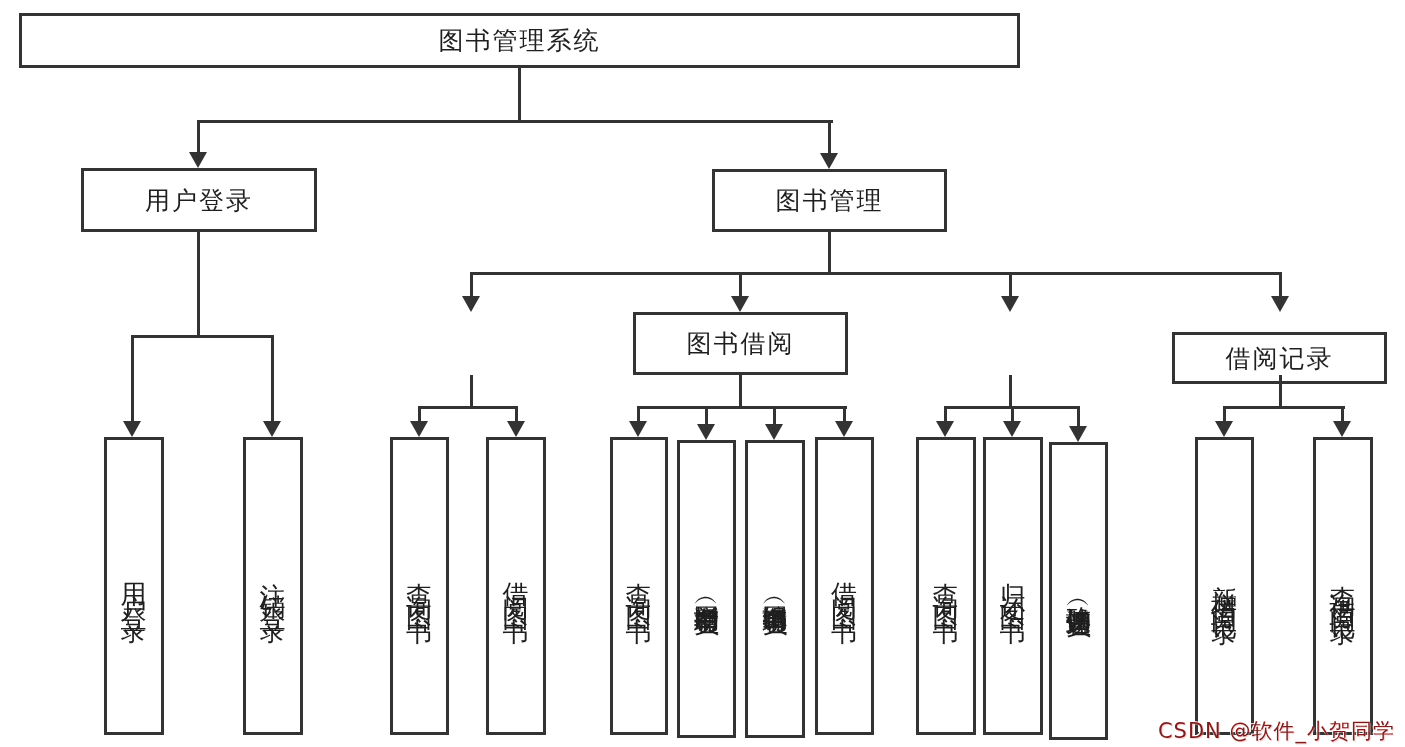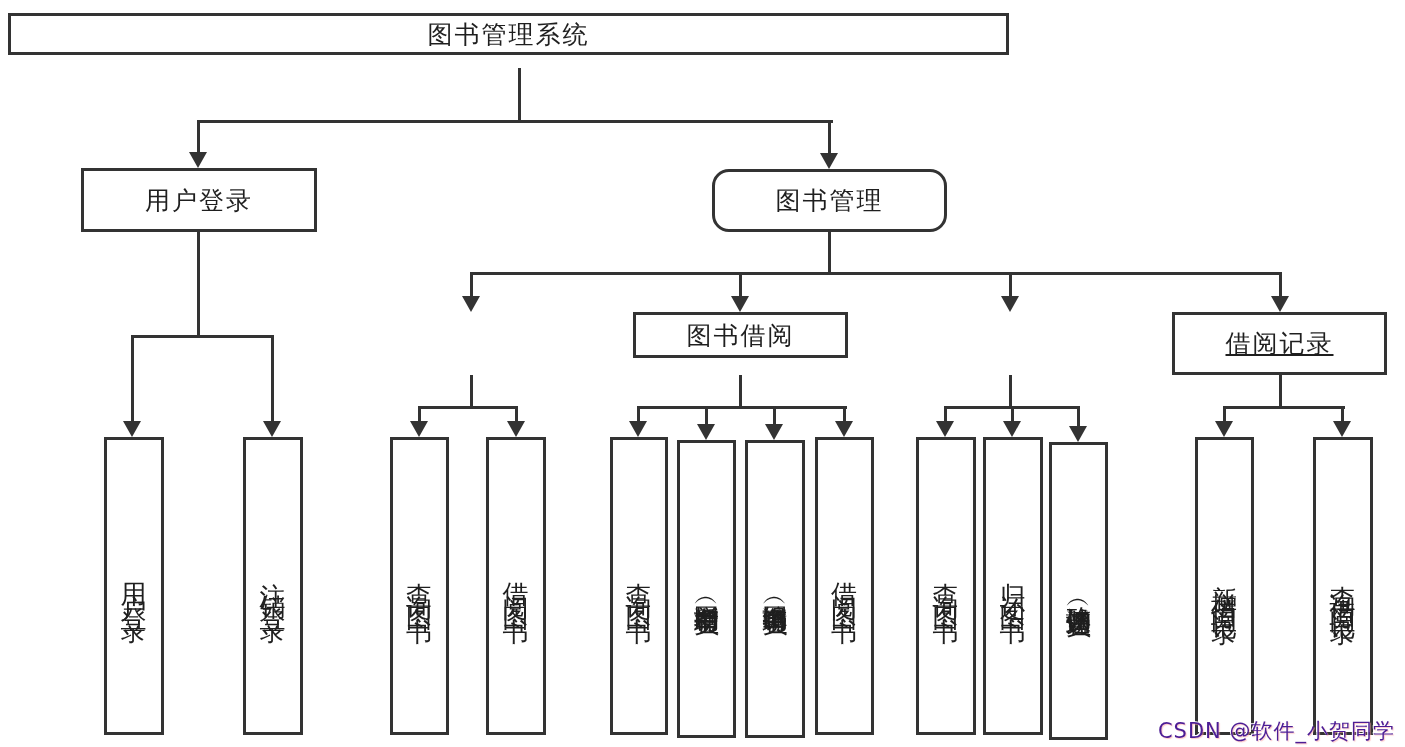--- a/index.html
+++ b/index.html
@@ -20,61 +20,61 @@
   .vbox.len9{letter-spacing:1px;font-size:25px;}
   .vl{position:absolute;width:3px;background:#333333;}
   .hl{position:absolute;height:3px;background:#333333;}
   .ar{
     position:absolute;width:0;height:0;
     border-left:9px solid transparent;border-right:9px solid transparent;
     border-top:16px solid #333333;
   }
   .watermark{
     position:absolute;right:10px;bottom:2px;
-    font-size:21px;letter-spacing:1px;color:#4c1d95;
+    font-size:21px;letter-spacing:1px;color:#7f1d1d;
     text-shadow:-1px -1px 0 #ffffff,1px 1px 1px rgba(255,170,170,0.65);
   }
 </style>
 </head>
 <body>
 
 <div id="canvas">
 
-  <div class="box" style="left:8px;top:13px;width:1001px;height:42px;">图书管理系统</div>
+  <div class="box" style="left:19px;top:13px;width:1001px;height:55px;">图书管理系统</div>
 
   <div class="vl" style="left:518px;top:68px;height:53px;"></div>
   <div class="hl" style="left:197px;top:120px;width:636px;"></div>
   <div class="vl" style="left:197px;top:120px;height:33px;"></div>
   <div class="ar" style="left:189px;top:152px;"></div>
   <div class="vl" style="left:828px;top:120px;height:34px;"></div>
   <div class="ar" style="left:820px;top:153px;"></div>
 
   <div class="box" style="left:81px;top:168px;width:236px;height:64px;">用户登录</div>
-  <div class="box" style="left:712px;top:169px;width:235px;height:63px;border-radius:17px;">图书管理</div>
+  <div class="box" style="left:712px;top:169px;width:235px;height:63px;">图书管理</div>
 
   <div class="vl" style="left:197px;top:232px;height:106px;"></div>
   <div class="hl" style="left:131px;top:335px;width:143px;"></div>
   <div class="vl" style="left:131px;top:335px;height:87px;"></div>
   <div class="ar" style="left:123px;top:421px;"></div>
   <div class="vl" style="left:271px;top:335px;height:87px;"></div>
   <div class="ar" style="left:263px;top:421px;"></div>
 
   <div class="vl" style="left:828px;top:232px;height:42px;"></div>
   <div class="hl" style="left:470px;top:272px;width:812px;"></div>
   <div class="vl" style="left:470px;top:272px;height:25px;"></div>
   <div class="ar" style="left:462px;top:296px;"></div>
   <div class="vl" style="left:739px;top:272px;height:25px;"></div>
   <div class="ar" style="left:731px;top:296px;"></div>
   <div class="vl" style="left:1009px;top:272px;height:25px;"></div>
   <div class="ar" style="left:1001px;top:296px;"></div>
   <div class="vl" style="left:1279px;top:272px;height:25px;"></div>
   <div class="ar" style="left:1271px;top:296px;"></div>
 
-  <div class="box" style="left:633px;top:312px;width:215px;height:46px;">图书借阅</div>
-  <div class="box" style="left:1172px;top:312px;width:215px;height:63px;text-decoration:underline;">借阅记录</div>
+  <div class="box" style="left:633px;top:312px;width:215px;height:63px;">图书借阅</div>
+  <div class="box" style="left:1172px;top:332px;width:215px;height:52px;">借阅记录</div>
 
   <div class="vl" style="left:470px;top:375px;height:34px;"></div>
   <div class="hl" style="left:418px;top:406px;width:100px;"></div>
   <div class="vl" style="left:418px;top:406px;height:16px;"></div>
   <div class="ar" style="left:410px;top:421px;"></div>
   <div class="vl" style="left:515px;top:406px;height:16px;"></div>
   <div class="ar" style="left:507px;top:421px;"></div>
 
   <div class="vl" style="left:739px;top:375px;height:34px;"></div>
   <div class="hl" style="left:637px;top:406px;width:210px;"></div>

